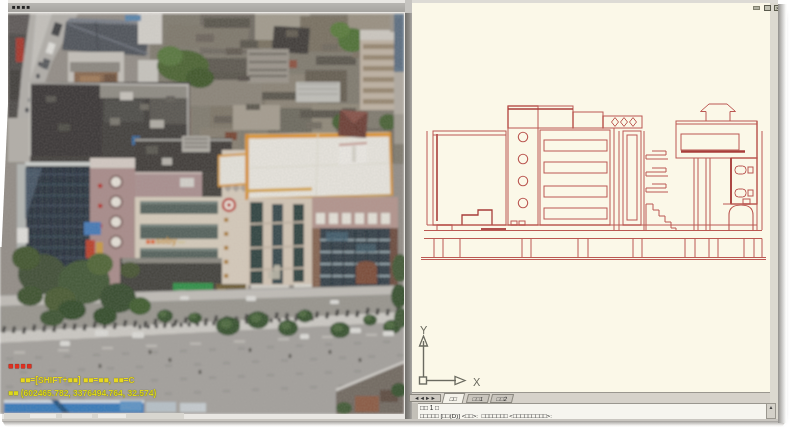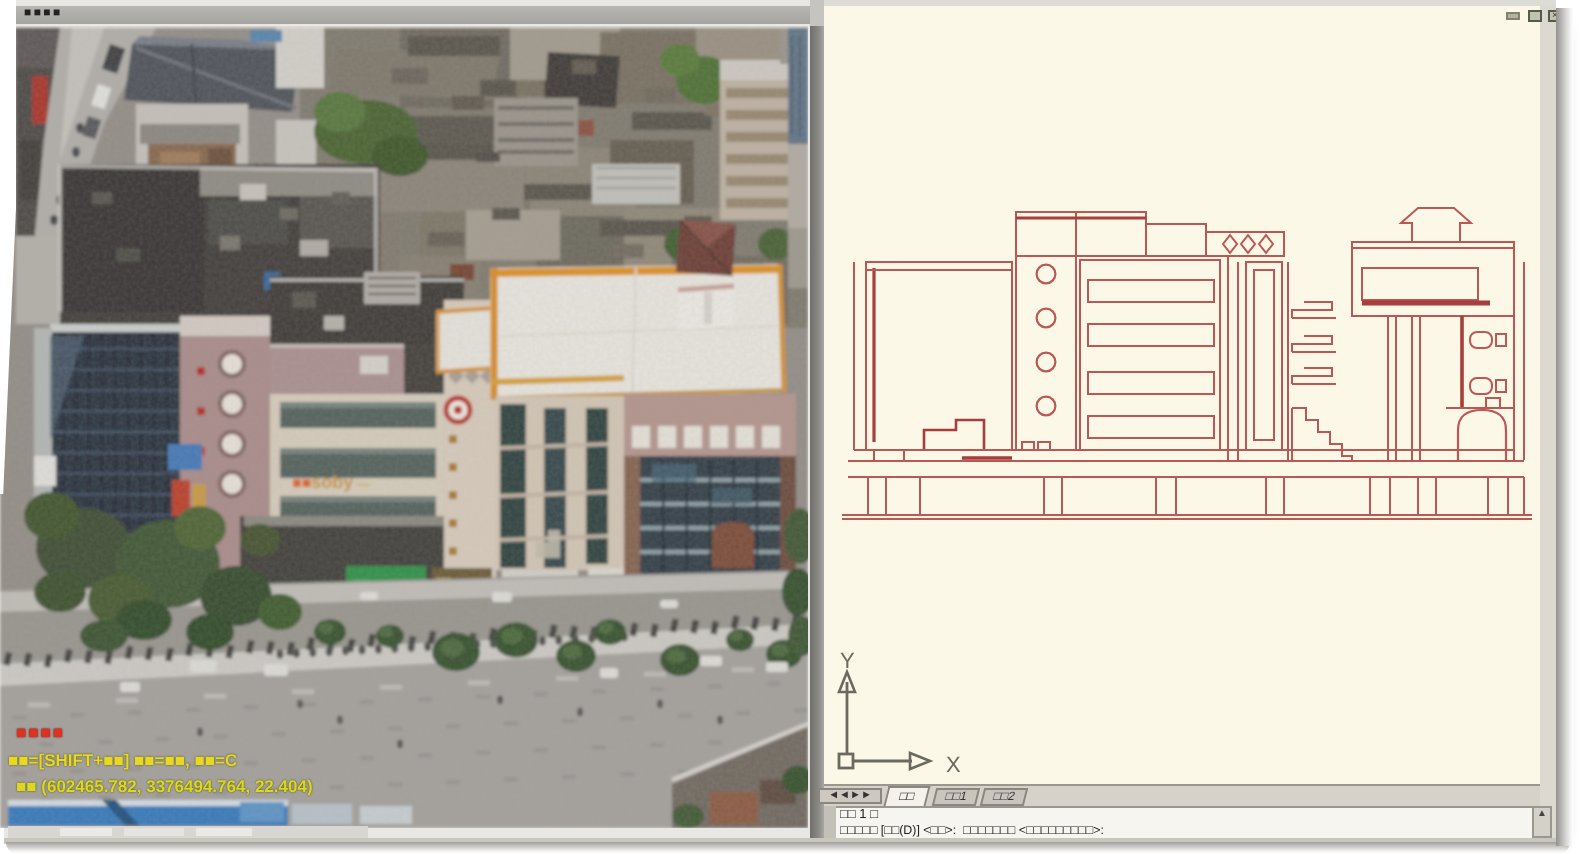--- a/index.html
+++ b/index.html
@@ -465,22 +465,22 @@
       <polygon points="58,387 70,400 63,400 51,387" fill="#1d4f7e"></polygon>
       <rect x="120" y="388" width="22" height="10" fill="#5a94c8"></rect>
       <rect x="146" y="389" width="30" height="10" fill="#b8c4cc"></rect>
       <rect x="180" y="390" width="26" height="9" fill="#c8d0d4"></rect>
     </g>
     <rect x="0" y="0" width="404" height="401" filter="url(#gr)" opacity="0.3"></rect>
     <rect x="0" y="0" width="404" height="401" fill="#96938c" opacity="0.07"></rect>
   </svg>
 
 <div class="abs" style="left:8px;top:361px;font-size:8.5px;font-weight:bold;color:#e03020;letter-spacing:1px;text-shadow:0 0 1px #401008">■■■■</div>
-<div class="abs" style="left:4px;top:375px;font-size:8.5px;font-weight:bold;color:#e8d820;text-shadow:0 0 1px #404008;white-space:nowrap">■■=[SHIFT+■■] ■■=■■, ■■=C</div>
-<div class="abs" style="left:8px;top:388px;font-size:8.5px;font-weight:bold;color:#dcd81e;text-shadow:0 0 1px #404008;white-space:nowrap">■■ (602465.782, 3376494.764, 22.404)</div>
+<div class="abs" style="left:20px;top:375px;font-size:8.5px;font-weight:bold;color:#e8d820;text-shadow:0 0 1px #404008;white-space:nowrap">■■=[SHIFT+■■] ■■=■■, ■■=C</div>
+<div class="abs" style="left:8px;top:388px;font-size:8.5px;font-weight:bold;color:#dcd81e;text-shadow:0 0 1px #404008;white-space:nowrap">■■ (602465.782, 3376494.764, 32.574)</div>
 
 <div class="abs" style="left:0;top:0;width:8px;height:260px;background:#ffffff;clip-path:polygon(0 0,100% 0,100% 40%,20% 95%,0 95%)"></div>
 
 <div class="abs" style="left:405px;top:13px;width:7px;height:408px;background:linear-gradient(90deg,#716f6b,#8a8884 60%,#aaa8a4)"></div>
 <div class="abs" style="left:405px;top:0;width:7px;height:13px;background:#c6c4c0"></div>
 
 <div class="abs" style="left:412px;top:0;width:366px;height:421px;background:#fbf8e8"></div>
 <div class="abs" style="left:412px;top:0;width:366px;height:3px;background:#dddbd5"></div>
 <div class="abs" style="left:770px;top:3px;width:8px;height:418px;background:#dcd9d0"></div>
 

